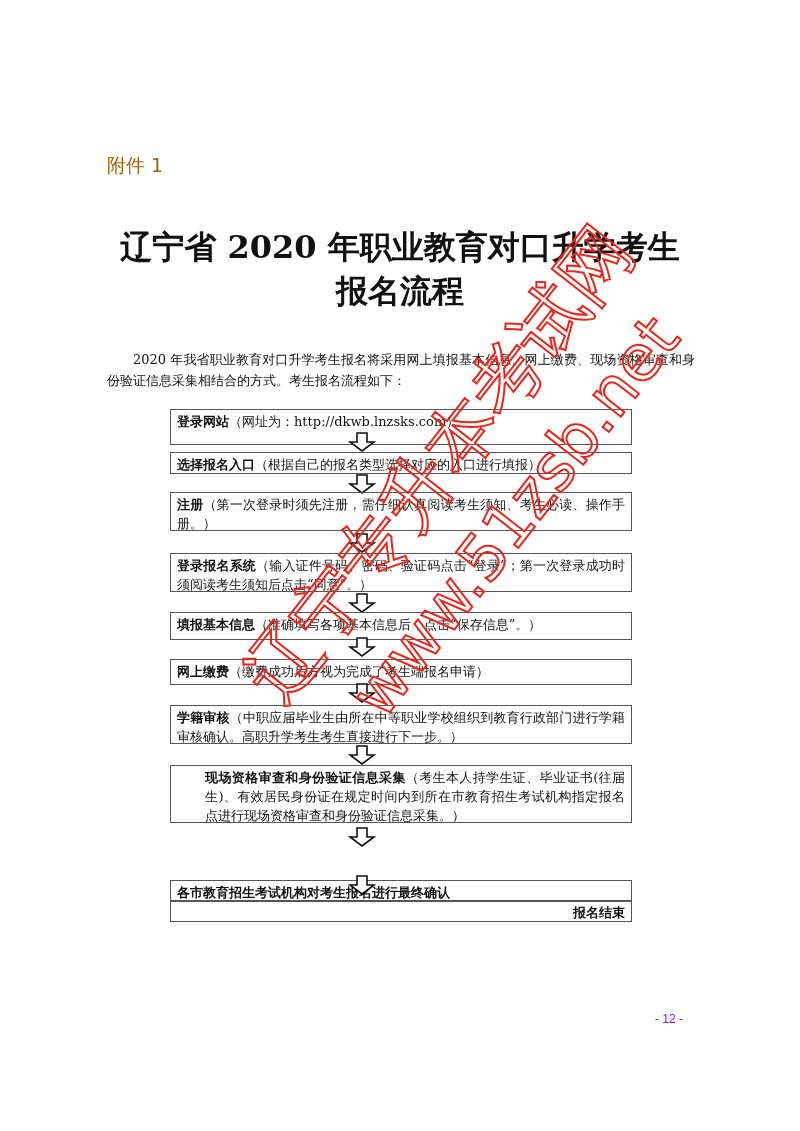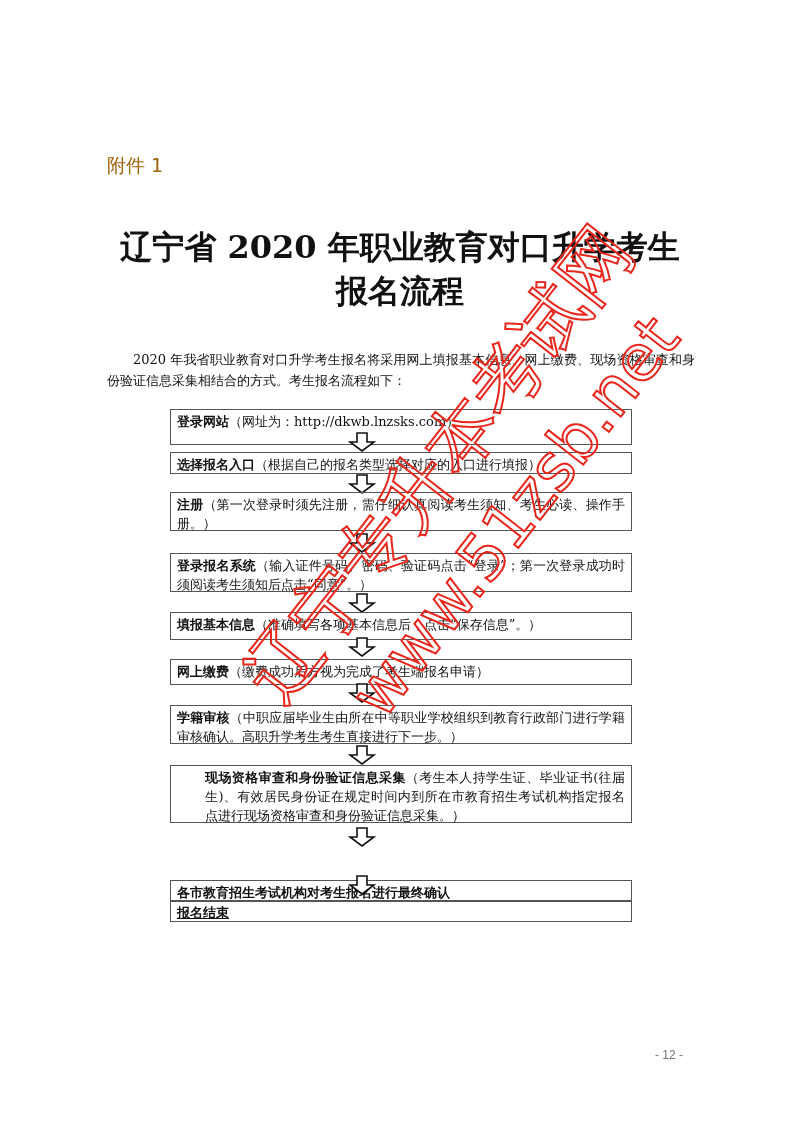--- a/index.html
+++ b/index.html
@@ -25,28 +25,28 @@
       position: absolute; left: 107px; width: 588px; top: 349px;
       font-size: 13px; line-height: 21px; text-indent: 2em; text-align: justify;
     }
     .box {
       position: absolute; left: 170px; width: 462px;
       border: 1.5px solid #555; box-sizing: border-box;
       padding: 2px 6px; font-size: 13px; line-height: 19px;
       text-align: justify; background: transparent;
     }
     .box b { font-weight: bold; }
-    .box.center { text-align: left; text-decoration: underline; }
+    .box.center { text-align: right; }
     .arrow {
       position: absolute; left: 348px; width: 28px;
     }
     .arrow svg { display: block; }
     .page-num {
       position: absolute; left: 655px; top: 1012px;
-      font-family: "Liberation Sans", sans-serif; font-size: 12px; color: #737373; margin-top: 36px;
+      font-family: "Liberation Sans", sans-serif; font-size: 12px; color: #6d28d9;
     }
     .watermark {
       position: absolute; left: 0; top: 0; width: 800px; height: 1131px;
       pointer-events: none;
     }
   </style>
 </head>
 <body>
 
 <div class="attachment">附件 1</div>

